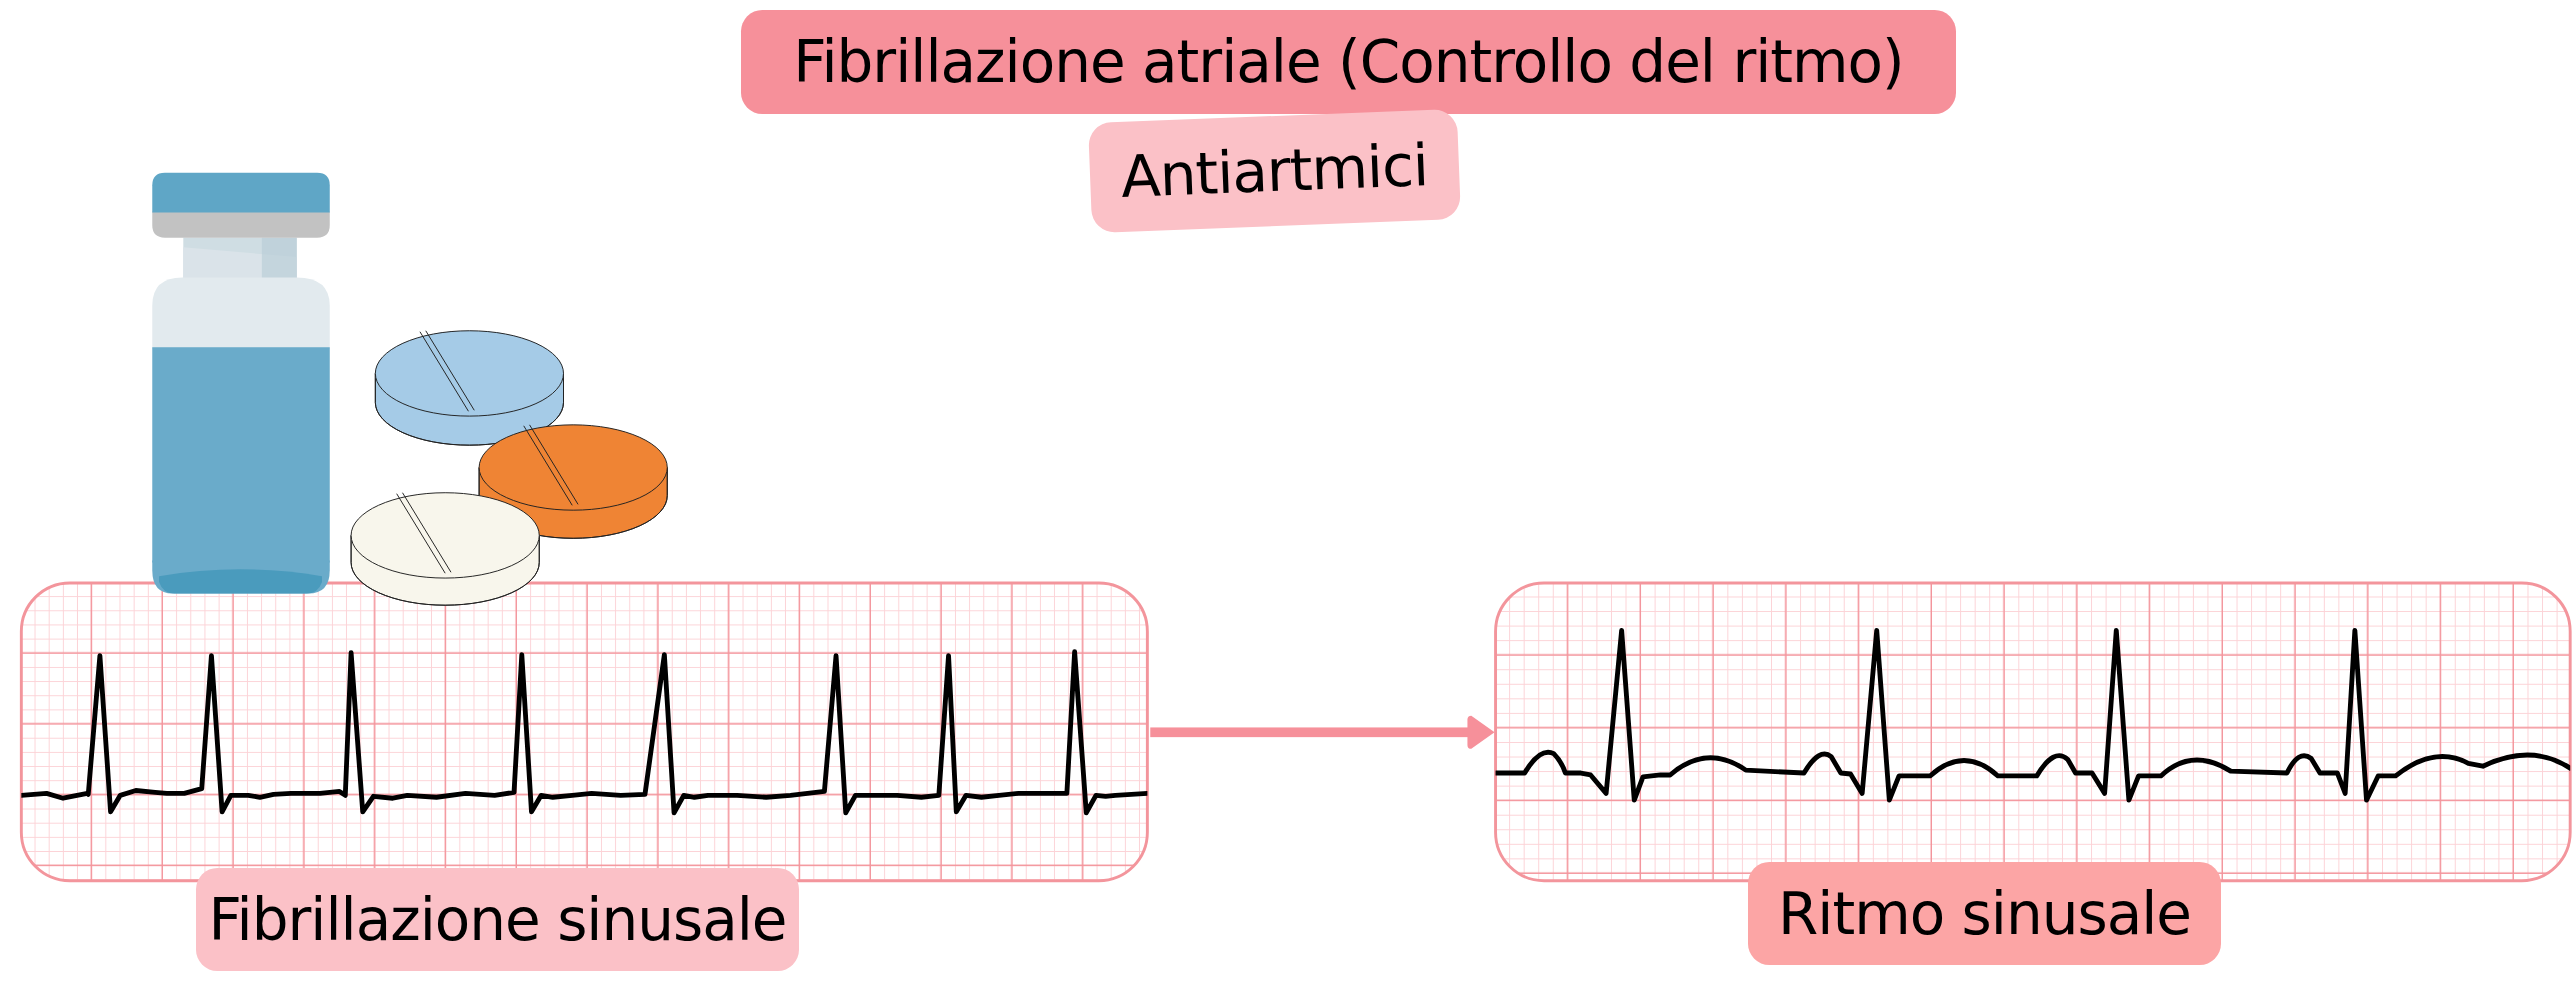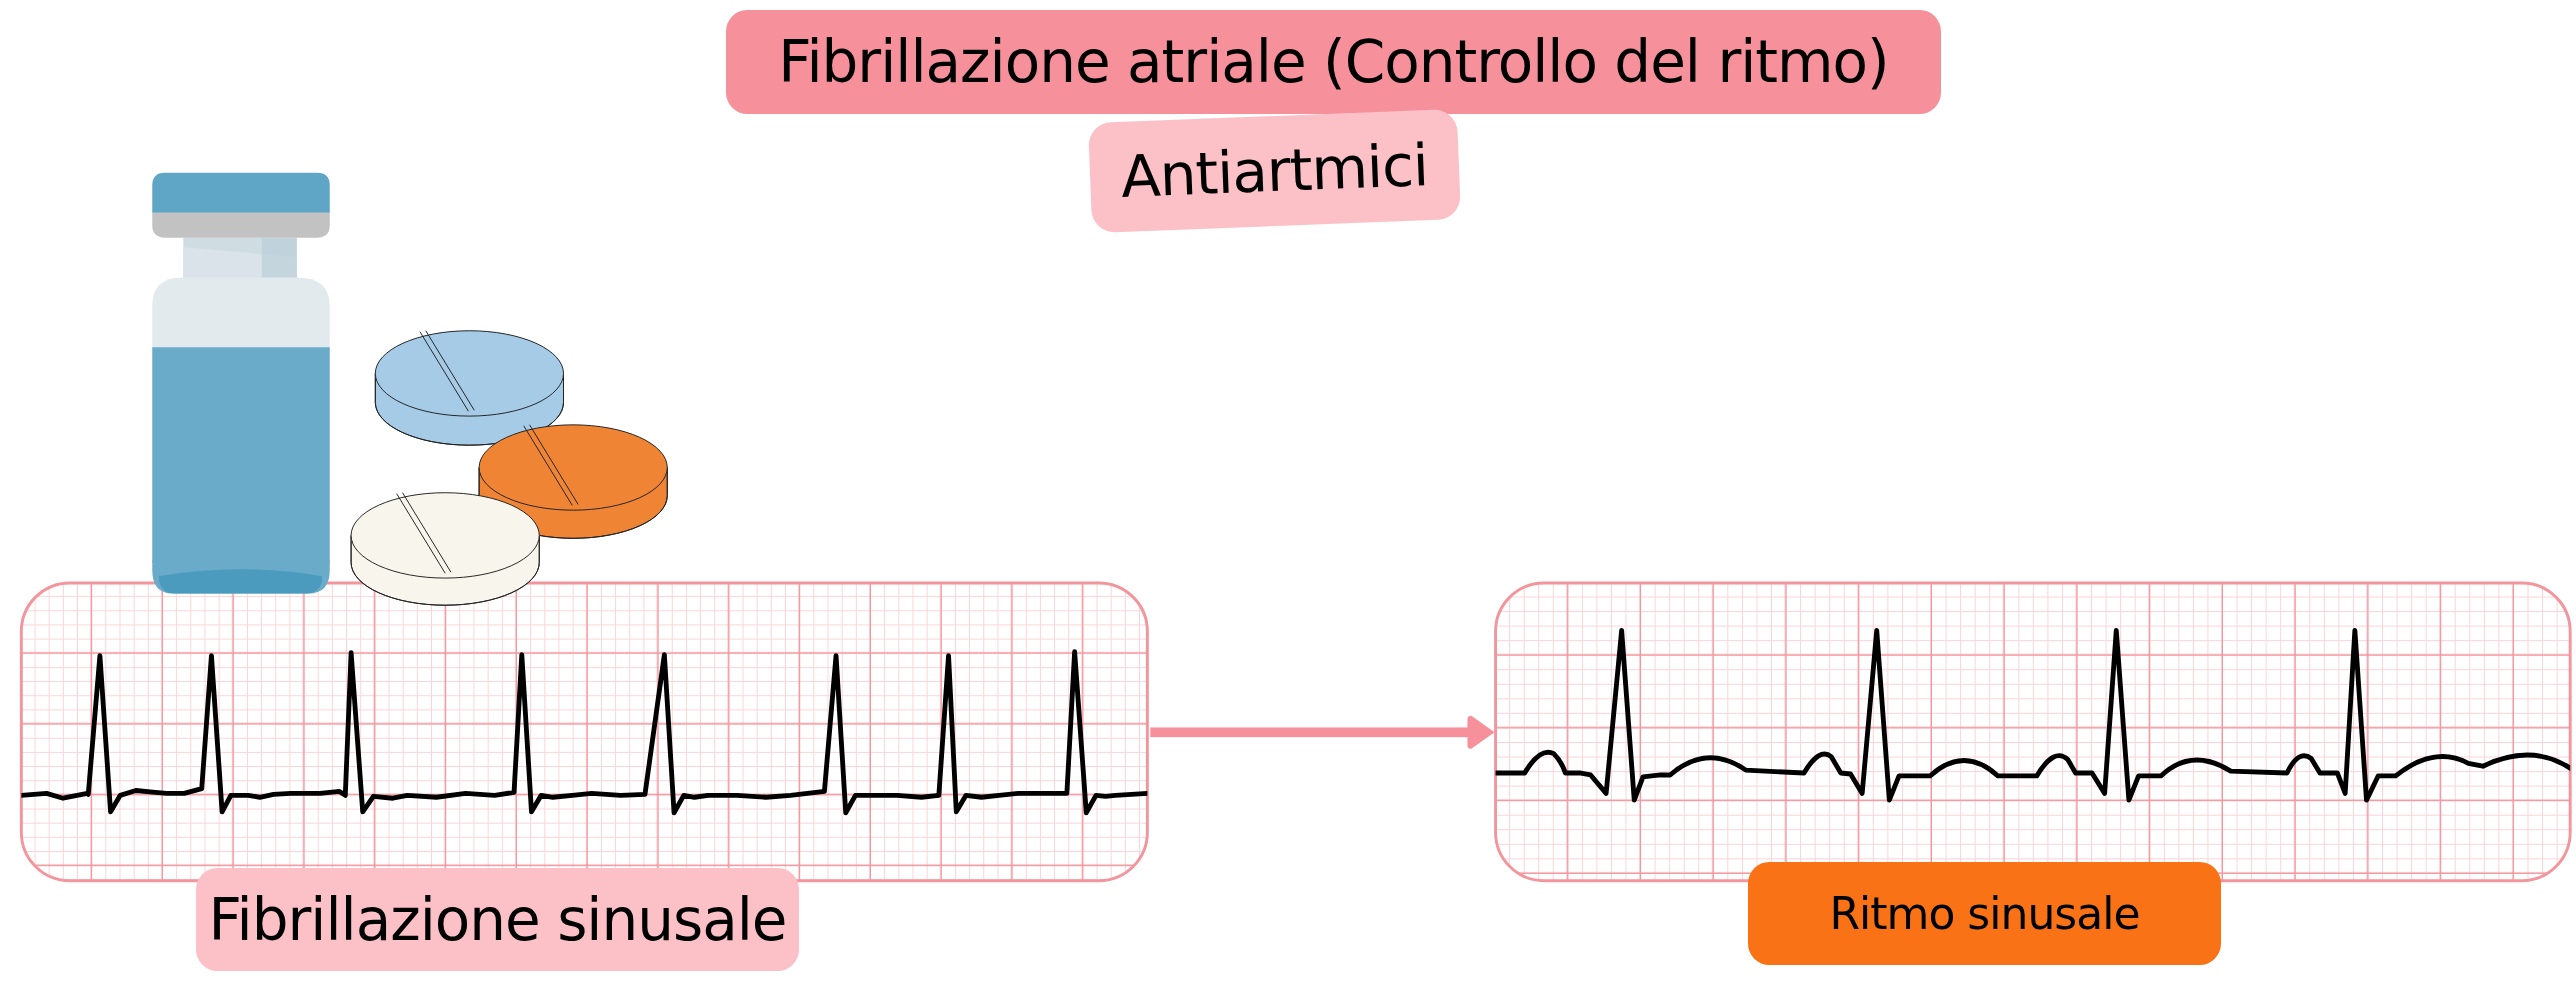--- a/index.html
+++ b/index.html
@@ -1,21 +1,21 @@
 <!DOCTYPE html>
 <html><head>
 <meta charset="utf-8">
 <style>
   html, body { margin:0; padding:0; background:#ffffff; }
   body { width:2576px; height:1000px; position:relative; overflow:hidden; font-family:"DejaVu Sans", "Liberation Sans", sans-serif; }
   .label { position:absolute; display:flex; align-items:center; justify-content:center; color:#000; white-space:nowrap; border-radius:21.3px; }
-  #title-label { left:726px; top:9.7px; width:1215px; height:104px; background:#f6909a; font-size:58px; letter-spacing:-1px; }
+  #title-label { left:741px; top:9.7px; width:1215px; height:104px; background:#f6909a; font-size:58px; letter-spacing:-1px; }
   #sub-label { left:1090px; top:116px; width:369px; height:110px; background:#fbc1c7; font-size:58px; transform:rotate(-2.2deg); border-radius:23px; letter-spacing:-1px; }
   #left-label { left:196px; top:868px; width:603px; height:103px; background:#fbc1c7; font-size:58px; letter-spacing:-1px; }
-  #right-label { left:1748px; top:862px; width:473px; height:103px; background:#f97316; font-size:44px; letter-spacing:-1px; }
+  #right-label { left:1748px; top:862px; width:473px; height:103px; background:#fca5a5; font-size:58px; letter-spacing:-1px; }
   svg.layer { position:absolute; left:0; top:0; }
 </style>
 </head>
 <body>
 
 <svg class="layer" width="2576" height="1000" viewBox="0 0 2656 1031">
   <defs>
     <pattern id="minorL" x="22" y="601" width="14.6" height="14.6" patternUnits="userSpaceOnUse">
       <path d="M14.6 0 V14.6 M0 14.6 H14.6" stroke="#fcd3d7" stroke-width="2" fill="none"></path>
     </pattern>

